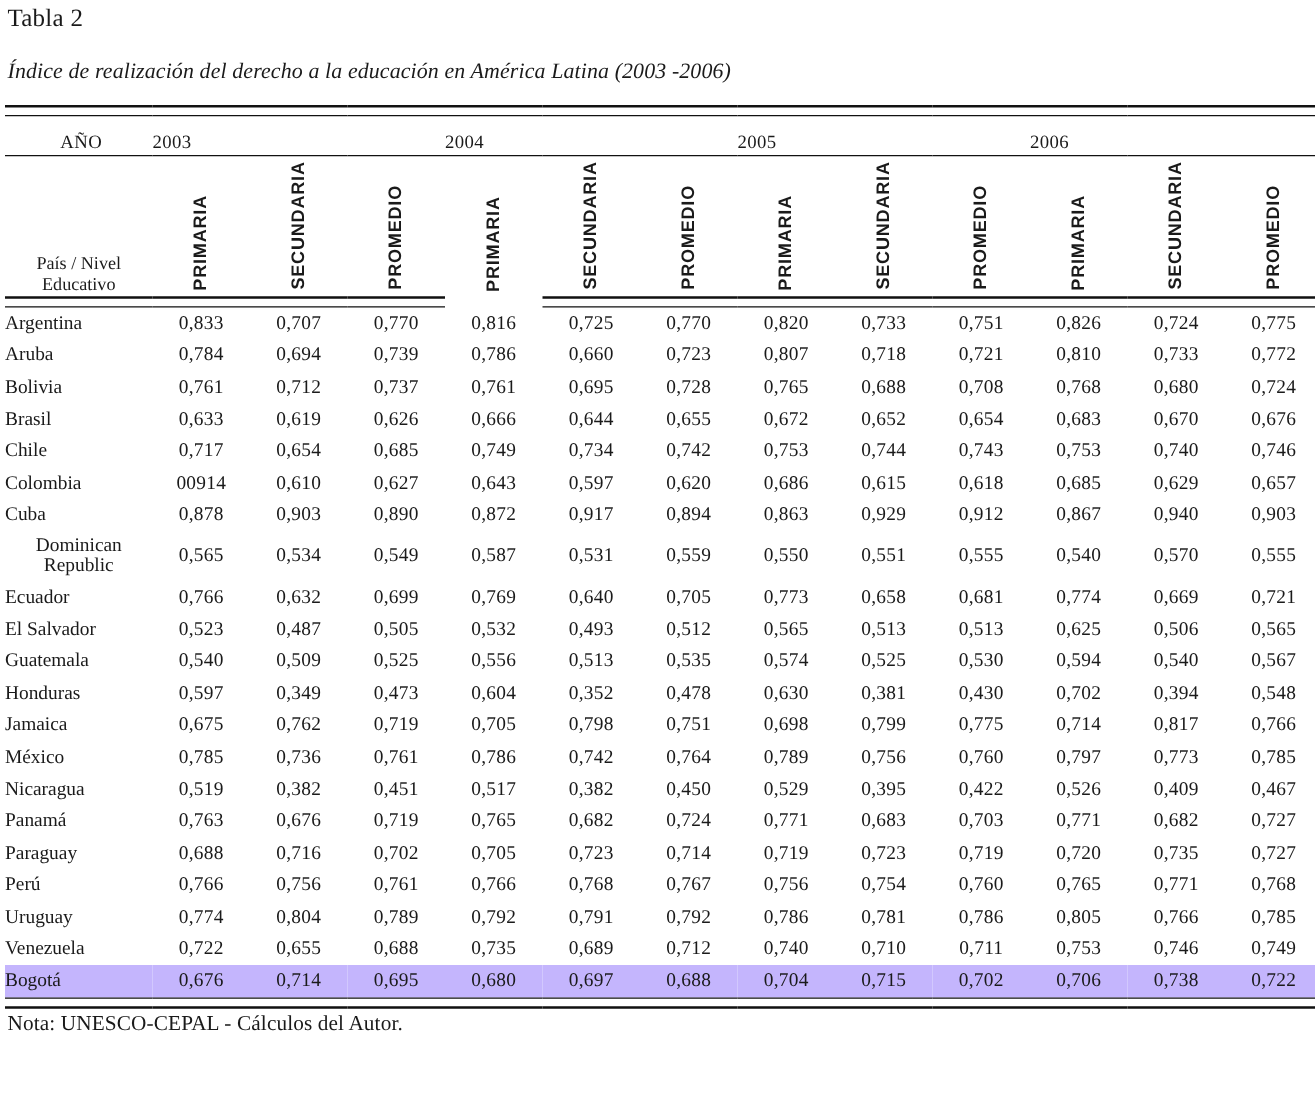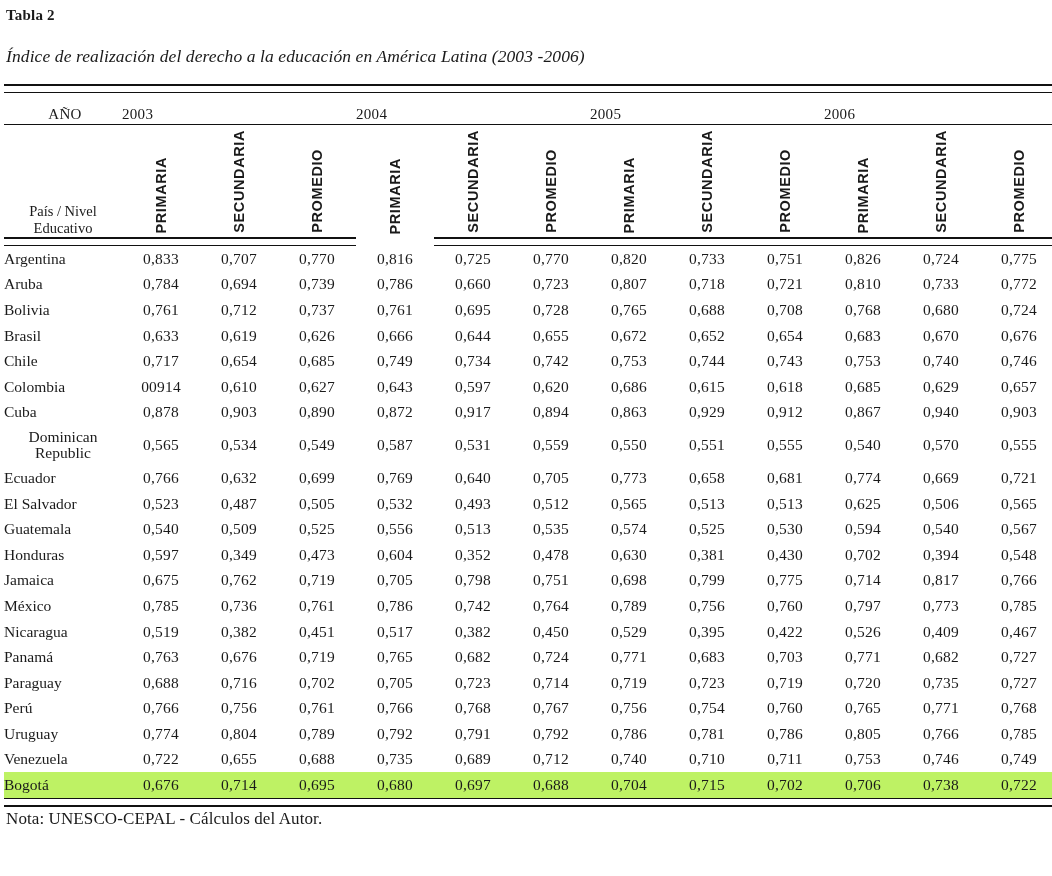--- a/index.html
+++ b/index.html
@@ -18,22 +18,22 @@
     position: relative;
     width: 1052px;
     height: 876px;
     box-sizing: border-box;
     padding: 0 4px;
   }
 
   
   .tbl-label {
     font-family: "Liberation Serif", serif;
-    font-weight: bold;
-    font-size: 15px;
+    font-weight: normal;
+    font-size: 20px;
     letter-spacing: .2px;
     padding: 4px 0 0 2px;
     line-height: 22px;
   }
   .tbl-caption {
     font-family: "Liberation Serif", serif;
     font-style: italic;
     font-size: 17.5px;
     padding: 18px 0 0 2px;
     line-height: 24px;
@@ -153,21 +153,21 @@
   }
   td.num {
     font-family: "Liberation Serif", serif;
     text-align: center;
     font-size: 15.5px;
     letter-spacing: .2px;
   }
   tr.data.tall td { height: 40px; }
   tr.data.tall td.country { line-height: 16px; text-align: center; }
   tr.highlight td {
-    background: #bef264;
+    background: #c4b5fd;
   }
 
   
   .note {
     font-family: "Liberation Serif", serif;
     font-size: 17px;
     padding: 2px 0 0 2px;
     letter-spacing: .1px;
   }
 </style>

